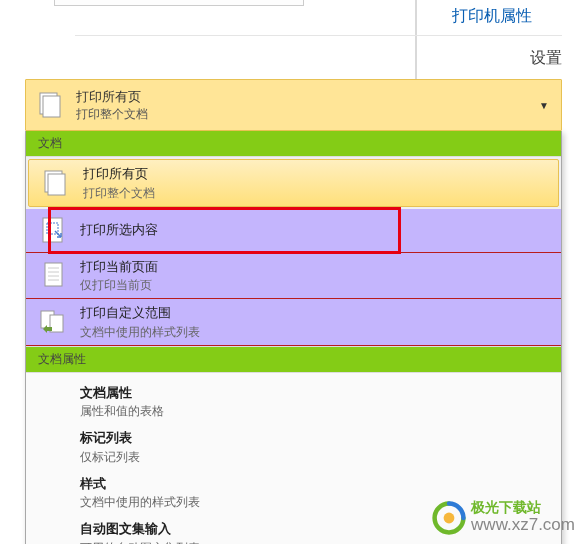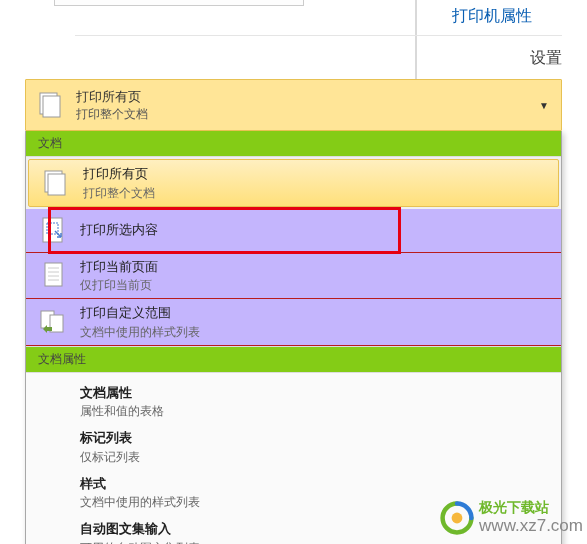--- a/index.html
+++ b/index.html
@@ -23,21 +23,21 @@
 .red-box { position: absolute; border: 3px solid #e60012; left: 22px; right: 160px; top: -2px; bottom: -2px; pointer-events: none; }
 .menu-item .icon-box { width: 34px; height: 34px; display: flex; align-items: center; justify-content: center; margin-right: 10px; flex-shrink: 0; }
 .menu-item .text { flex: 1; line-height: 1.5; }
 .menu-item .title { font-size: 13px; color: #222; font-weight: 500; }
 .menu-item .subtitle { font-size: 12px; color: #666; }
 .indent-block { background: #fafafa; padding: 6px 0 6px 54px; }
 .prop-item { padding: 4px 0; line-height: 1.5; }
 .prop-item .title { font-size: 13px; color: #222; font-weight: bold; }
 .prop-item .subtitle { font-size: 12px; color: #666; }
 .right-border { position: absolute; right: 170px; top: 0; bottom: 0; width: 2px; background: #d9d9d9; }
-.watermark { position: absolute; right: 4px; bottom: 8px; display: flex; align-items: center; gap: 4px; }
+.watermark { position: absolute; right: 12px; bottom: 8px; display: flex; gap: 4px; }
 .watermark .wm-text { font-size: 14px; color: #6fb82b; font-weight: bold; line-height: 1.1; }
 .watermark .wm-url { font-size: 17px; color: #888; }
 .watermark-icon { width: 36px; height: 36px; }
 .partial-box { position: absolute; left: 54px; top: -18px; width: 250px; height: 20px; border-left: 1px solid #ccc; border-right: 1px solid #ccc; border-bottom: 1px solid #ccc; background: #fdfdfd; }
 .top-relative { position: relative; }
 </style>
 </head>
 <body>
 
 <div class="right-border"></div>

